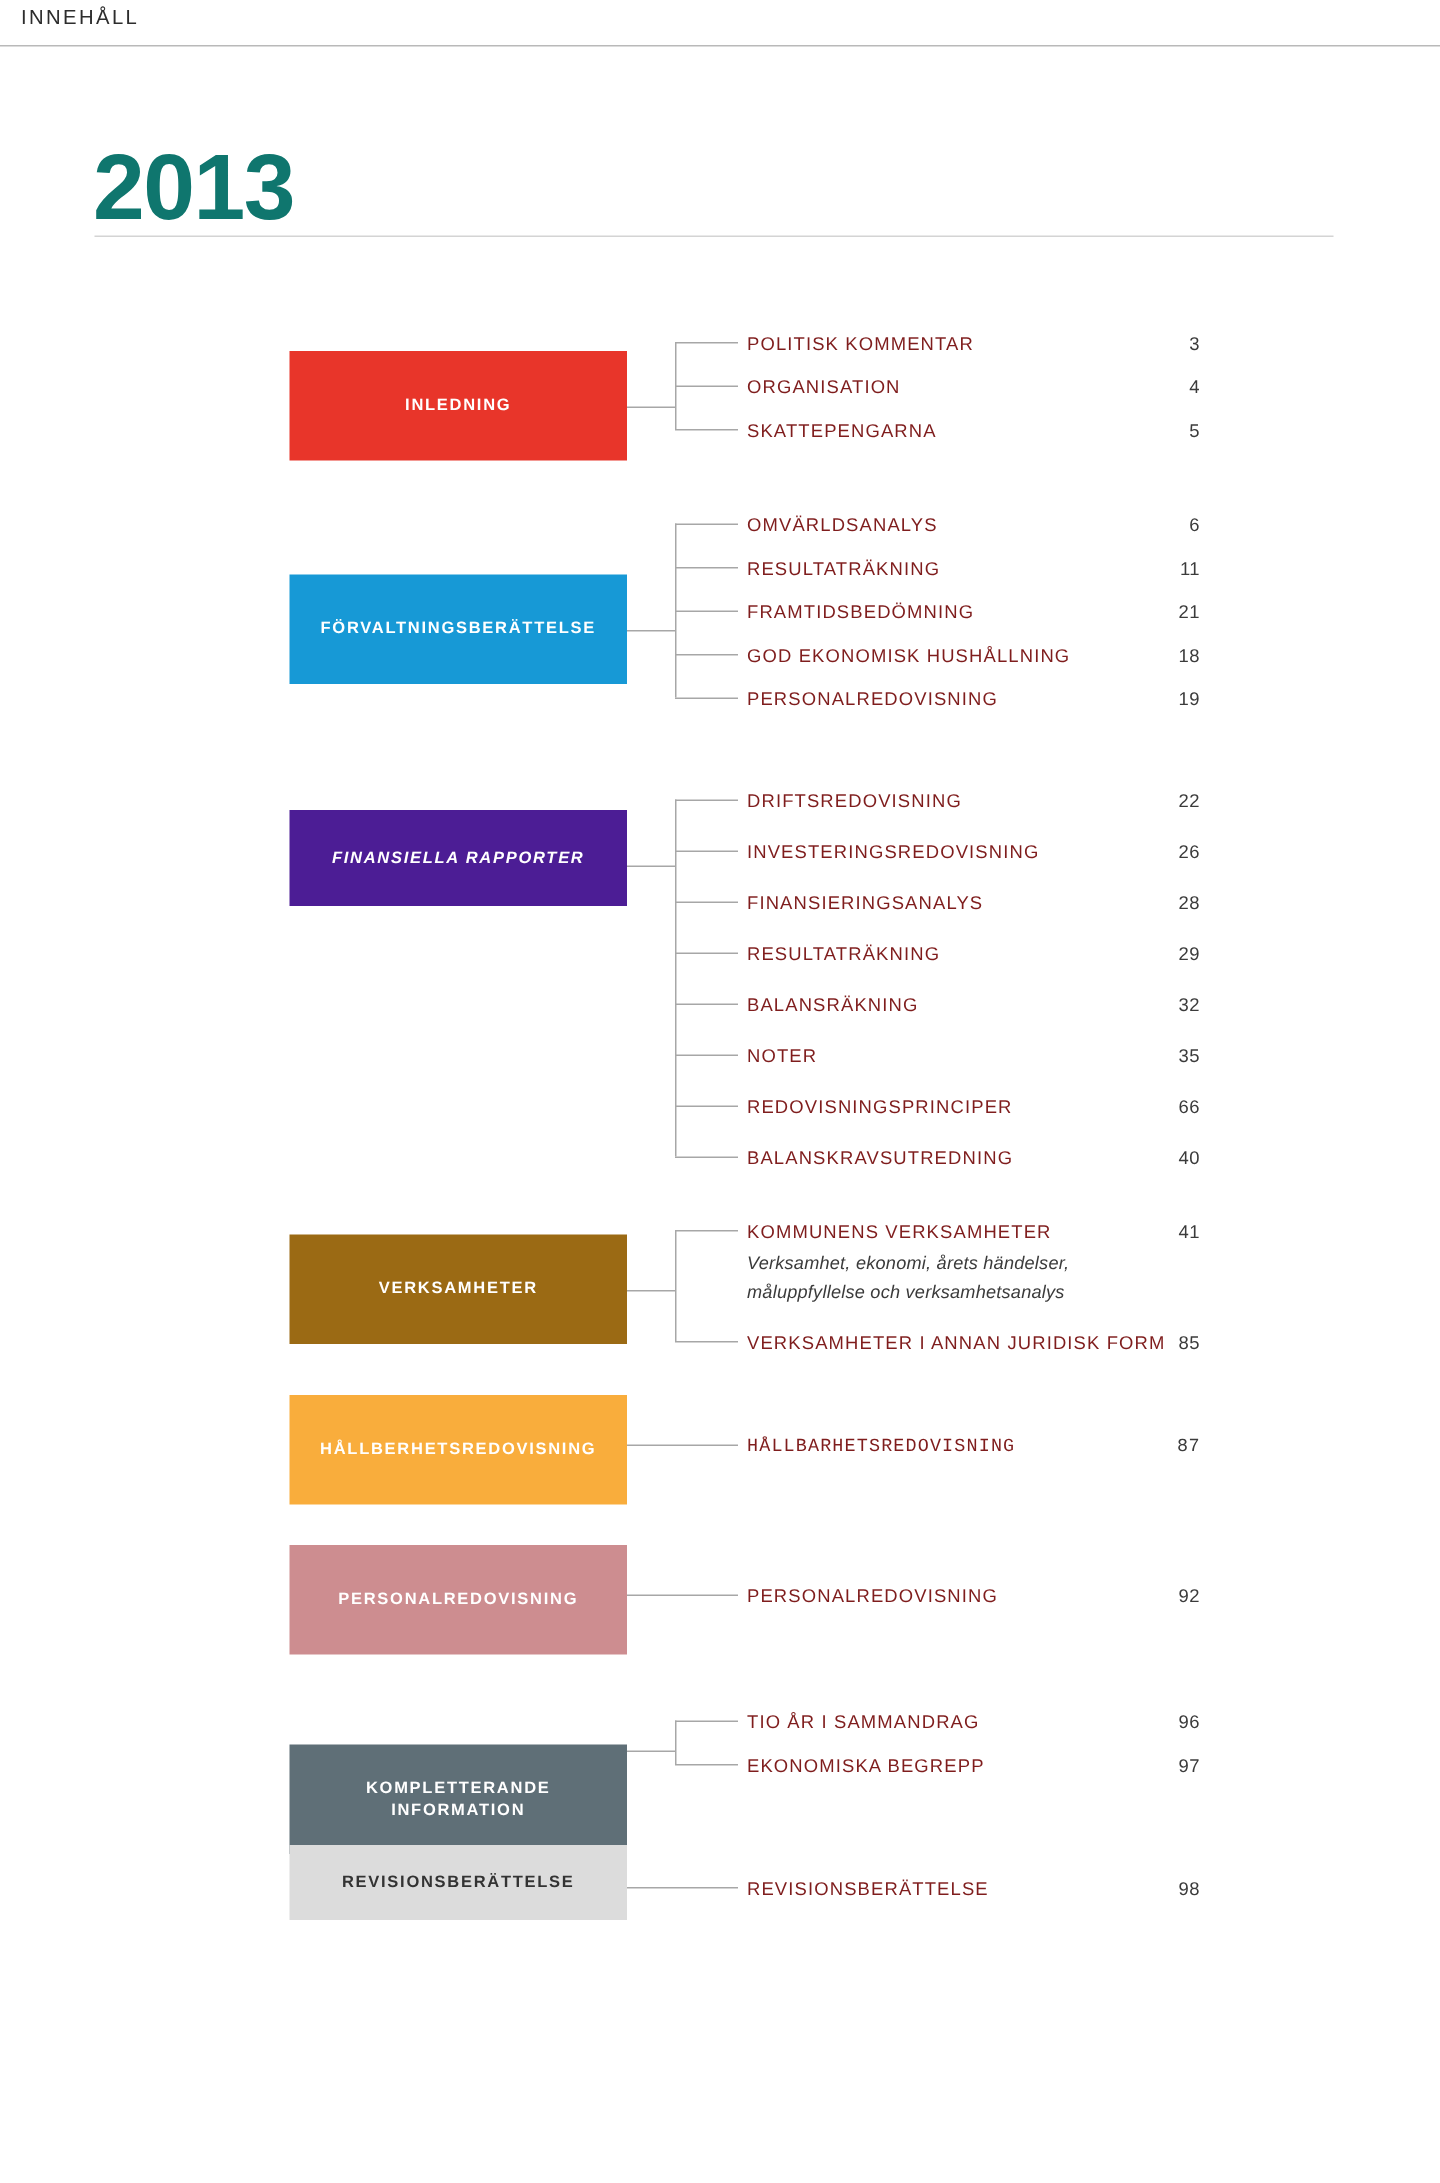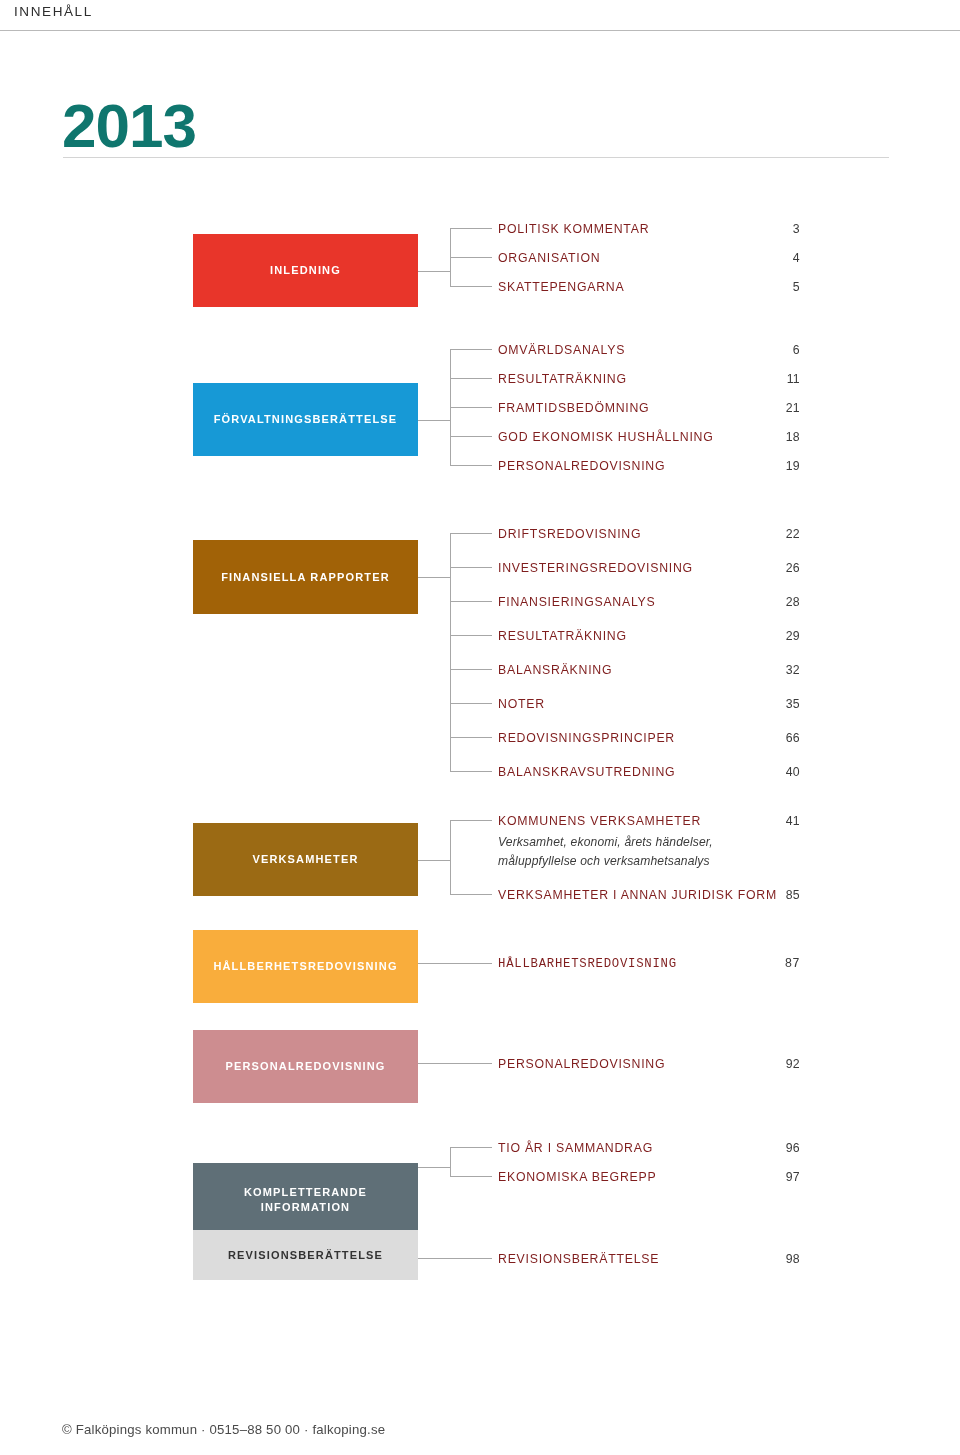--- a/index.html
+++ b/index.html
@@ -229,21 +229,21 @@
         <div class="h-stub" style="top: 419.5px; width: 32px; background: rgb(167, 167, 167);"></div>
         <div class="spine" style="top: 349px; height: 116px; background: rgb(167, 167, 167);"></div>
         <div class="h-lead" style="top: 349px; background: rgb(167, 167, 167);"></div>
         <div class="h-lead" style="top: 378px; background: rgb(167, 167, 167);"></div>
         <div class="h-lead" style="top: 407px; background: rgb(167, 167, 167);"></div>
         <div class="h-lead" style="top: 436px; background: rgb(167, 167, 167);"></div>
         <div class="h-lead" style="top: 465px; background: rgb(167, 167, 167);"></div>
       </div>
     </div>
     <div class="section" style="top: 0px;">
-      <div class="chip" style="top: 540px; height: 74px; background: #a16207;">
+      <div class="chip" style="top: 540px; height: 64px; background: #4c1d95; font-style: italic;">
         <div class="chip-label">FINANSIELLA RAPPORTER</div>
       </div>
       <div class="entries">
         <div class="entry" style="top: 527px;">
           <span class="entry-title">DRIFTSREDOVISNING</span>
           <span class="entry-page">22</span>
         </div>
         <div class="entry" style="top: 561px;">
           <span class="entry-title">INVESTERINGSREDOVISNING</span>
           <span class="entry-page">26</span>
@@ -371,14 +371,13 @@
           <span class="entry-page">98</span>
         </div>
       </div>
       <div class="conn">
         <div class="h-stub" style="top: 1258px; width: 74px; background: rgb(167, 167, 167);"></div>
       </div>
     </div>
   </div>
 
 <div id="footer">
-  <div class="line">© Falköpings kommun  ·  0515–88 50 00  ·  falkoping.se</div>
 </div>
 
 </body></html>

